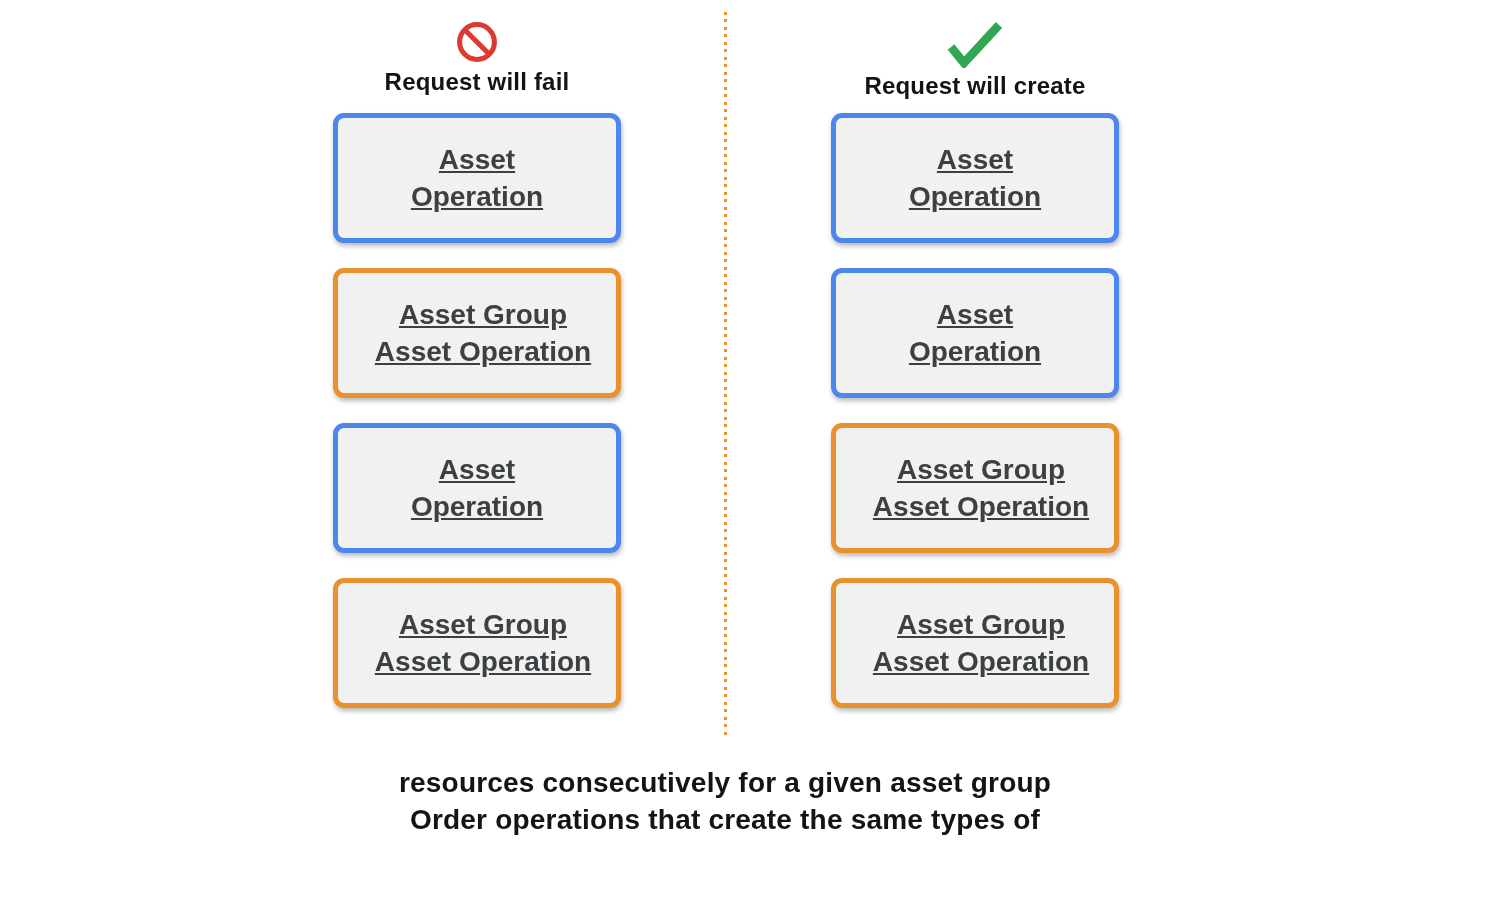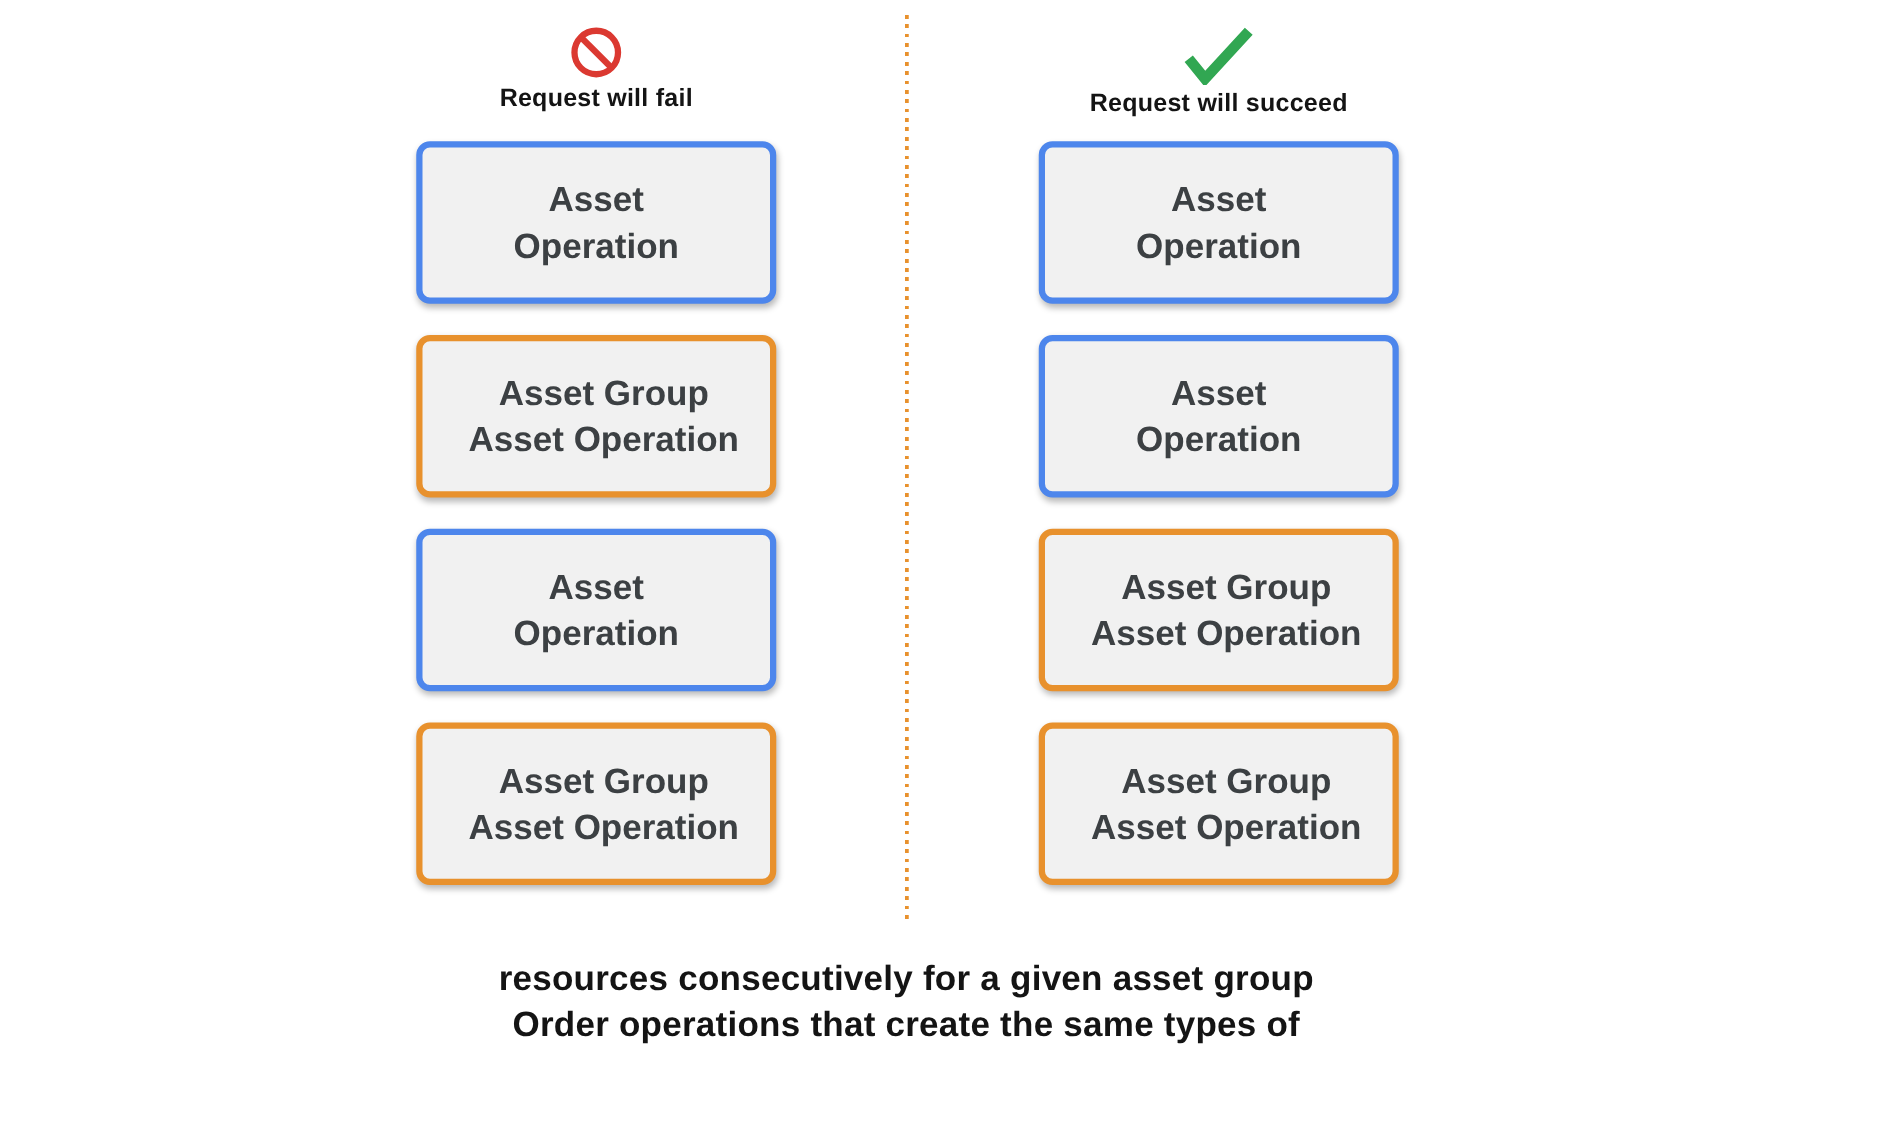--- a/index.html
+++ b/index.html
@@ -20,21 +20,21 @@
   .col-header {
     position: absolute;
     width: 288px;
     text-align: center;
   }
   .col-header .hicon {
     display: block;
     margin: 0 auto 4px auto;
   }
   .col-header .hlabel {
-    font-size: 20px;
+    font-size: 24px;
     font-weight: 700;
     color: var(--heading-text, #141414);
     letter-spacing: 0.2px;
     white-space: nowrap;
   }
   #fail-header    { left: 333px; top: 20px; }
   #succeed-header { left: 831px; top: 20px; }
 
   
   .op-box {
@@ -51,20 +51,21 @@
     align-items: center;
     justify-content: center;
     text-align: center;
   }
   .op-box .op-line {
     font-size: 28px;
     font-weight: 700;
     line-height: 37px;
     color: var(--box-text, #3C4043);
     white-space: nowrap;
+    text-decoration: underline;
   }
   .op-box.blue   { border-color: var(--blue-border, #4D86EC); }
   .op-box.orange { border-color: var(--orange-border, #E8912D); padding-left: 12px; }
 
   .col-fail    { left: 333px; }
   .col-succeed { left: 831px; }
   .row-0 { top: 113px; }
   .row-1 { top: 268px; }
   .row-2 { top: 423px; }
   .row-3 { top: 578px; }
@@ -109,21 +110,21 @@
       <circle cx="24" cy="24" r="19" fill="none" stroke="var(--fail-icon)" stroke-width="5.5"></circle>
       <line x1="10.9" y1="10.9" x2="37.1" y2="37.1" stroke="var(--fail-icon)" stroke-width="5.5"></line>
     </svg>
     <div class="hlabel">Request will fail</div>
   </div>
 
   <div class="col-header" id="succeed-header">
     <svg class="hicon" width="58" height="48" viewBox="0 0 58 48">
       <path d="M5 27 L18 43 L53 5" fill="none" stroke="var(--success-icon)" stroke-width="8.5"></path>
     </svg>
-    <div class="hlabel">Request will succeed</div>
+    <div class="hlabel">Request will create</div>
   </div>
 
   <div class="divider"></div>
 
   <div class="op-box blue col-fail row-0">
     <div class="op-line">Asset</div>
     <div class="op-line">Operation</div>
   </div>
   <div class="op-box orange col-fail row-1">
     <div class="op-line">Asset Group</div>

